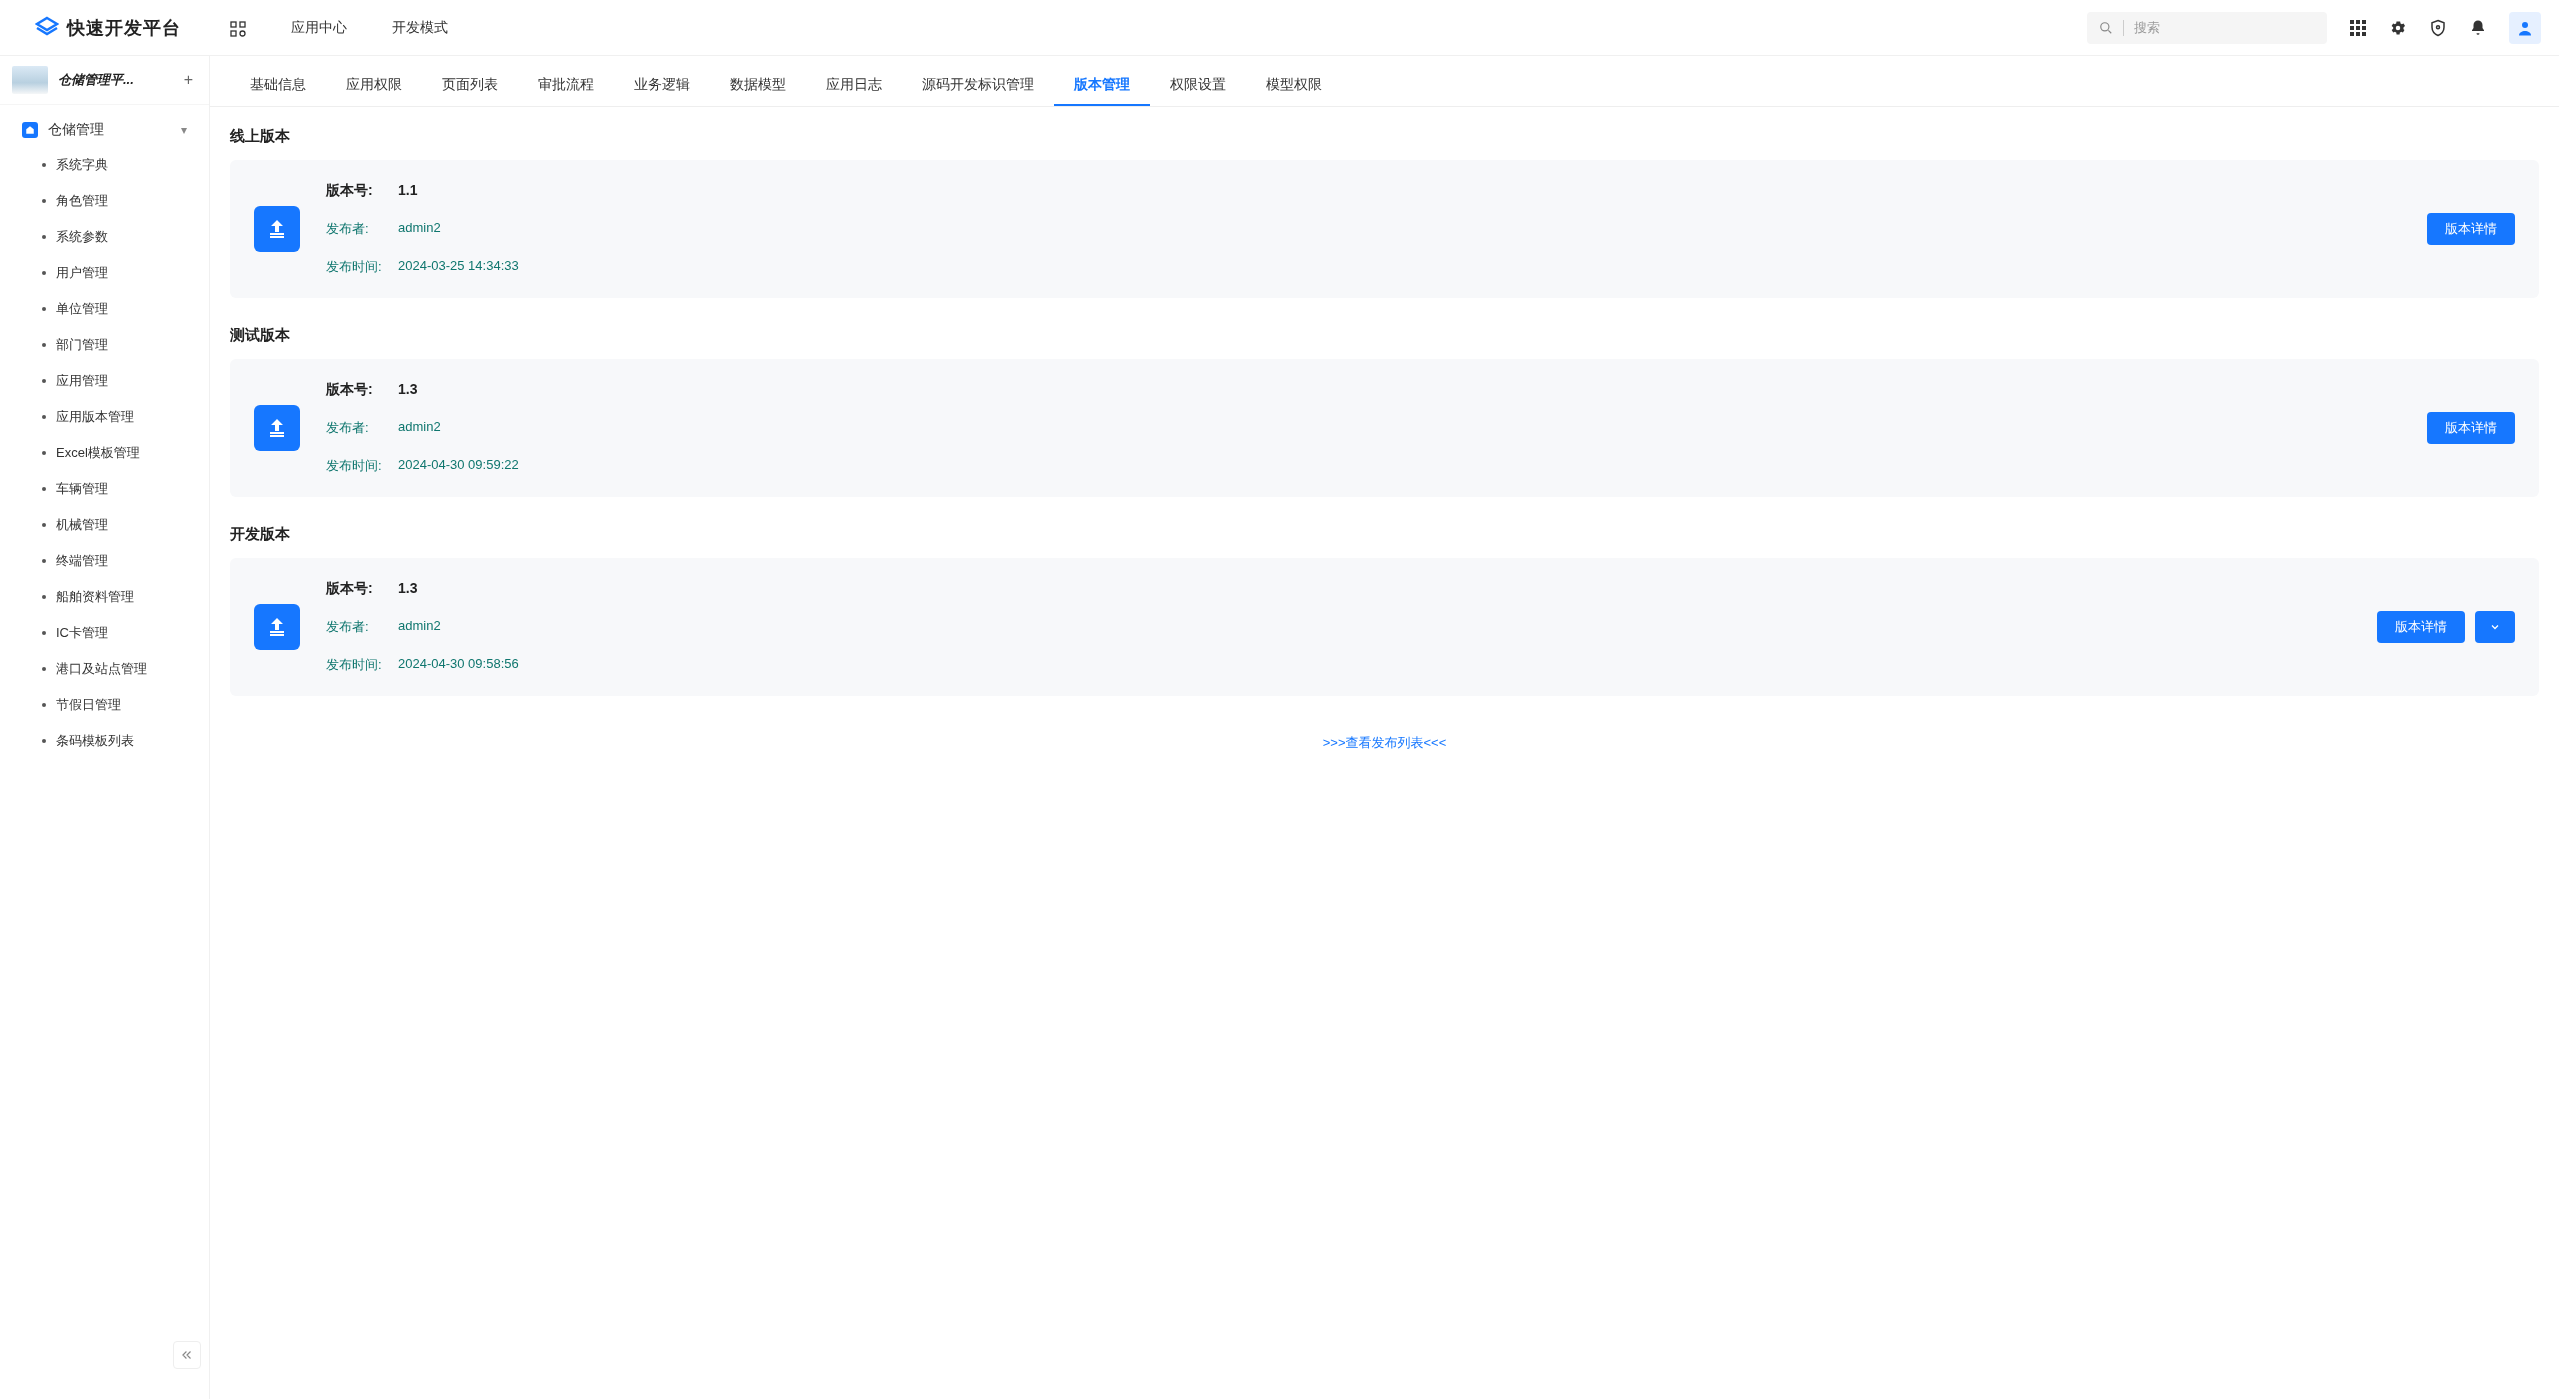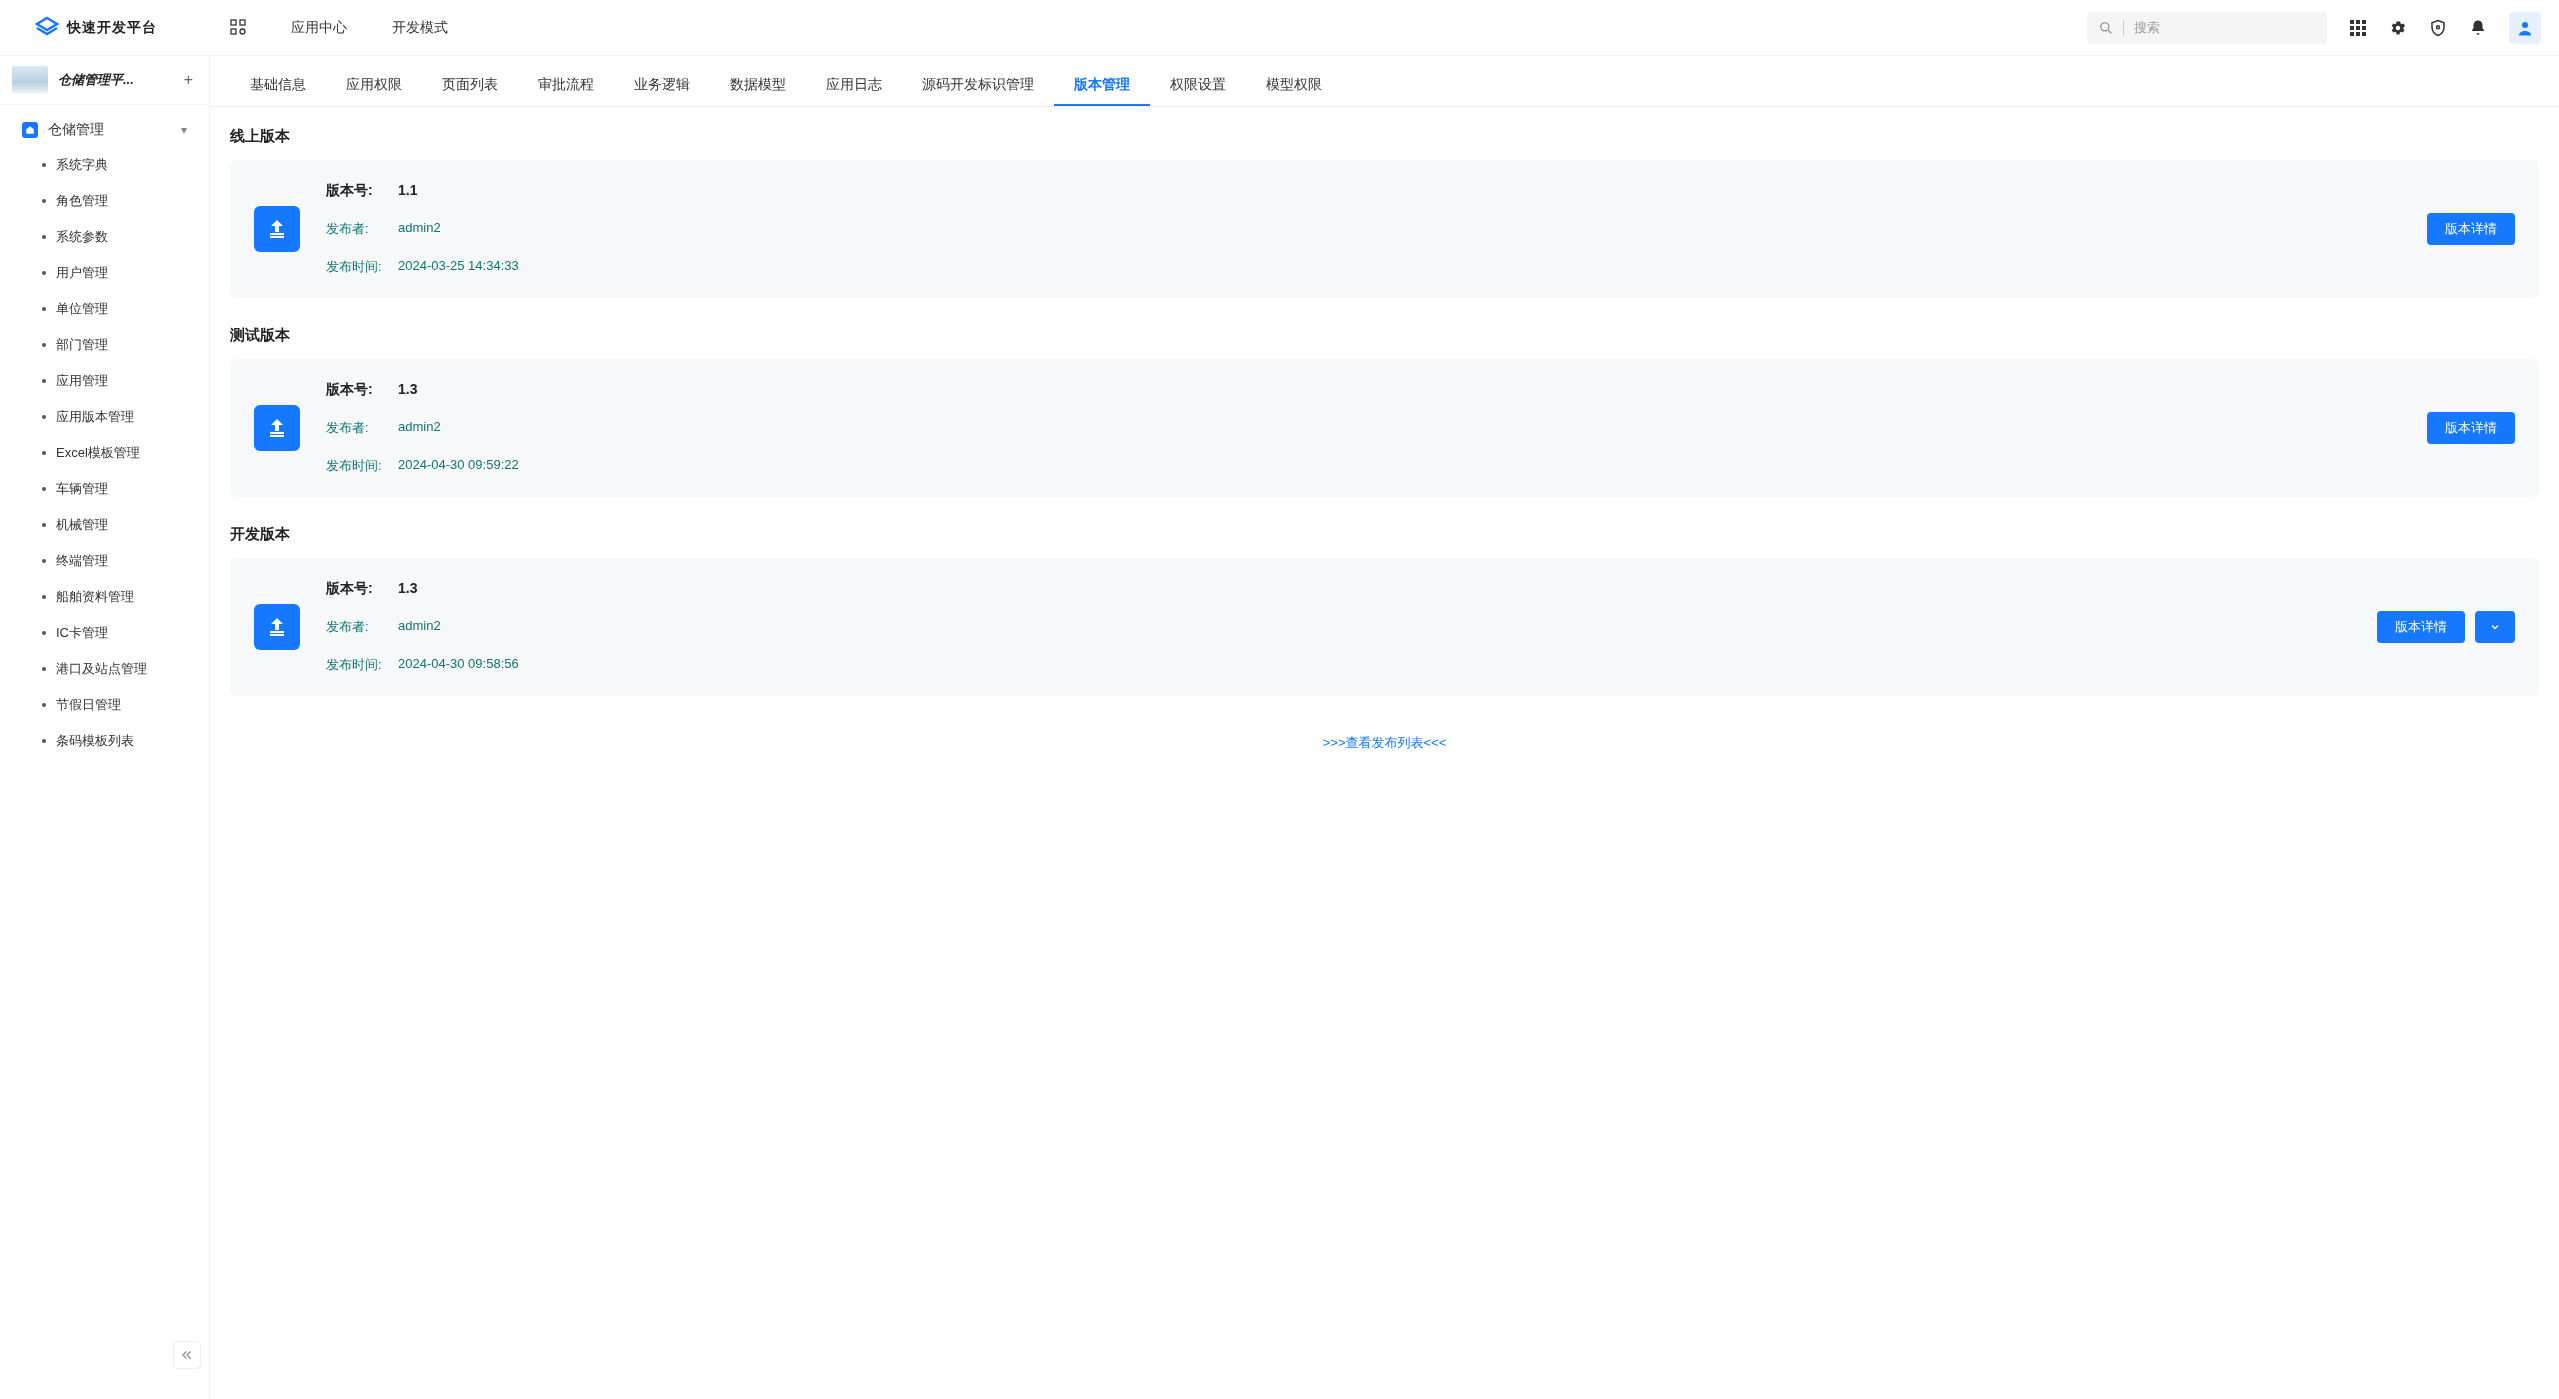--- a/index.html
+++ b/index.html
@@ -24,28 +24,28 @@
       align-items: center;
       padding-left: 35px;
       gap: 8px;
     }
     .logo-icon {
       width: 24px;
       height: 24px;
       color: #1677ff;
     }
     .logo-text {
-      font-size: 14px;
+      font-size: 18px;
       font-weight: 700;
       color: #222;
       letter-spacing: 1px;
     }
     .top-nav {
       display: flex;
-      align-items: flex-start;
+      align-items: flex-end;
       gap: 45px;
       padding-left: 20px;
     }
     .top-nav-item {
       display: flex;
       align-items: center;
       gap: 6px;
       color: #333;
       cursor: pointer;
       font-size: 14px;

